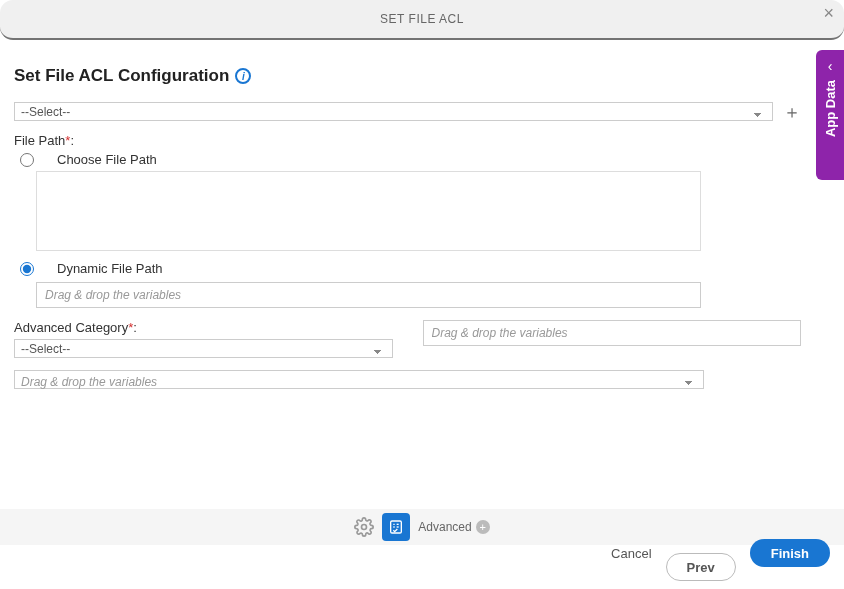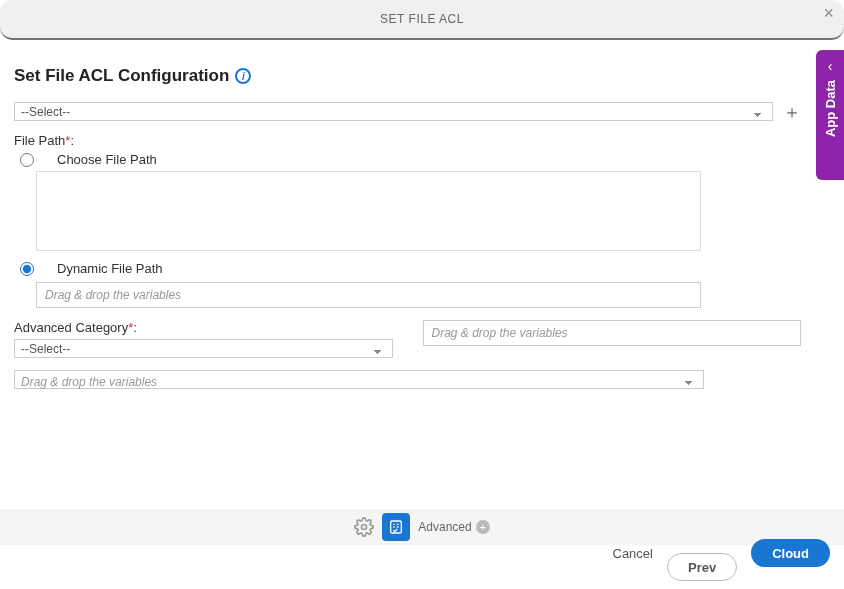--- a/index.html
+++ b/index.html
@@ -364,14 +364,14 @@
   </span>
   <span class="adv-label">
     <span>Advanced</span>
     <span class="plus-circle">+</span>
   </span>
 </div>
 
 <div class="footer">
   <span class="cancel-link">Cancel</span>
   <button class="btn btn-outline">Prev</button>
-  <button class="btn btn-primary">Cloud</button>
+  <button class="btn btn-primary">Finish</button>
 </div>
 
 </body></html>

